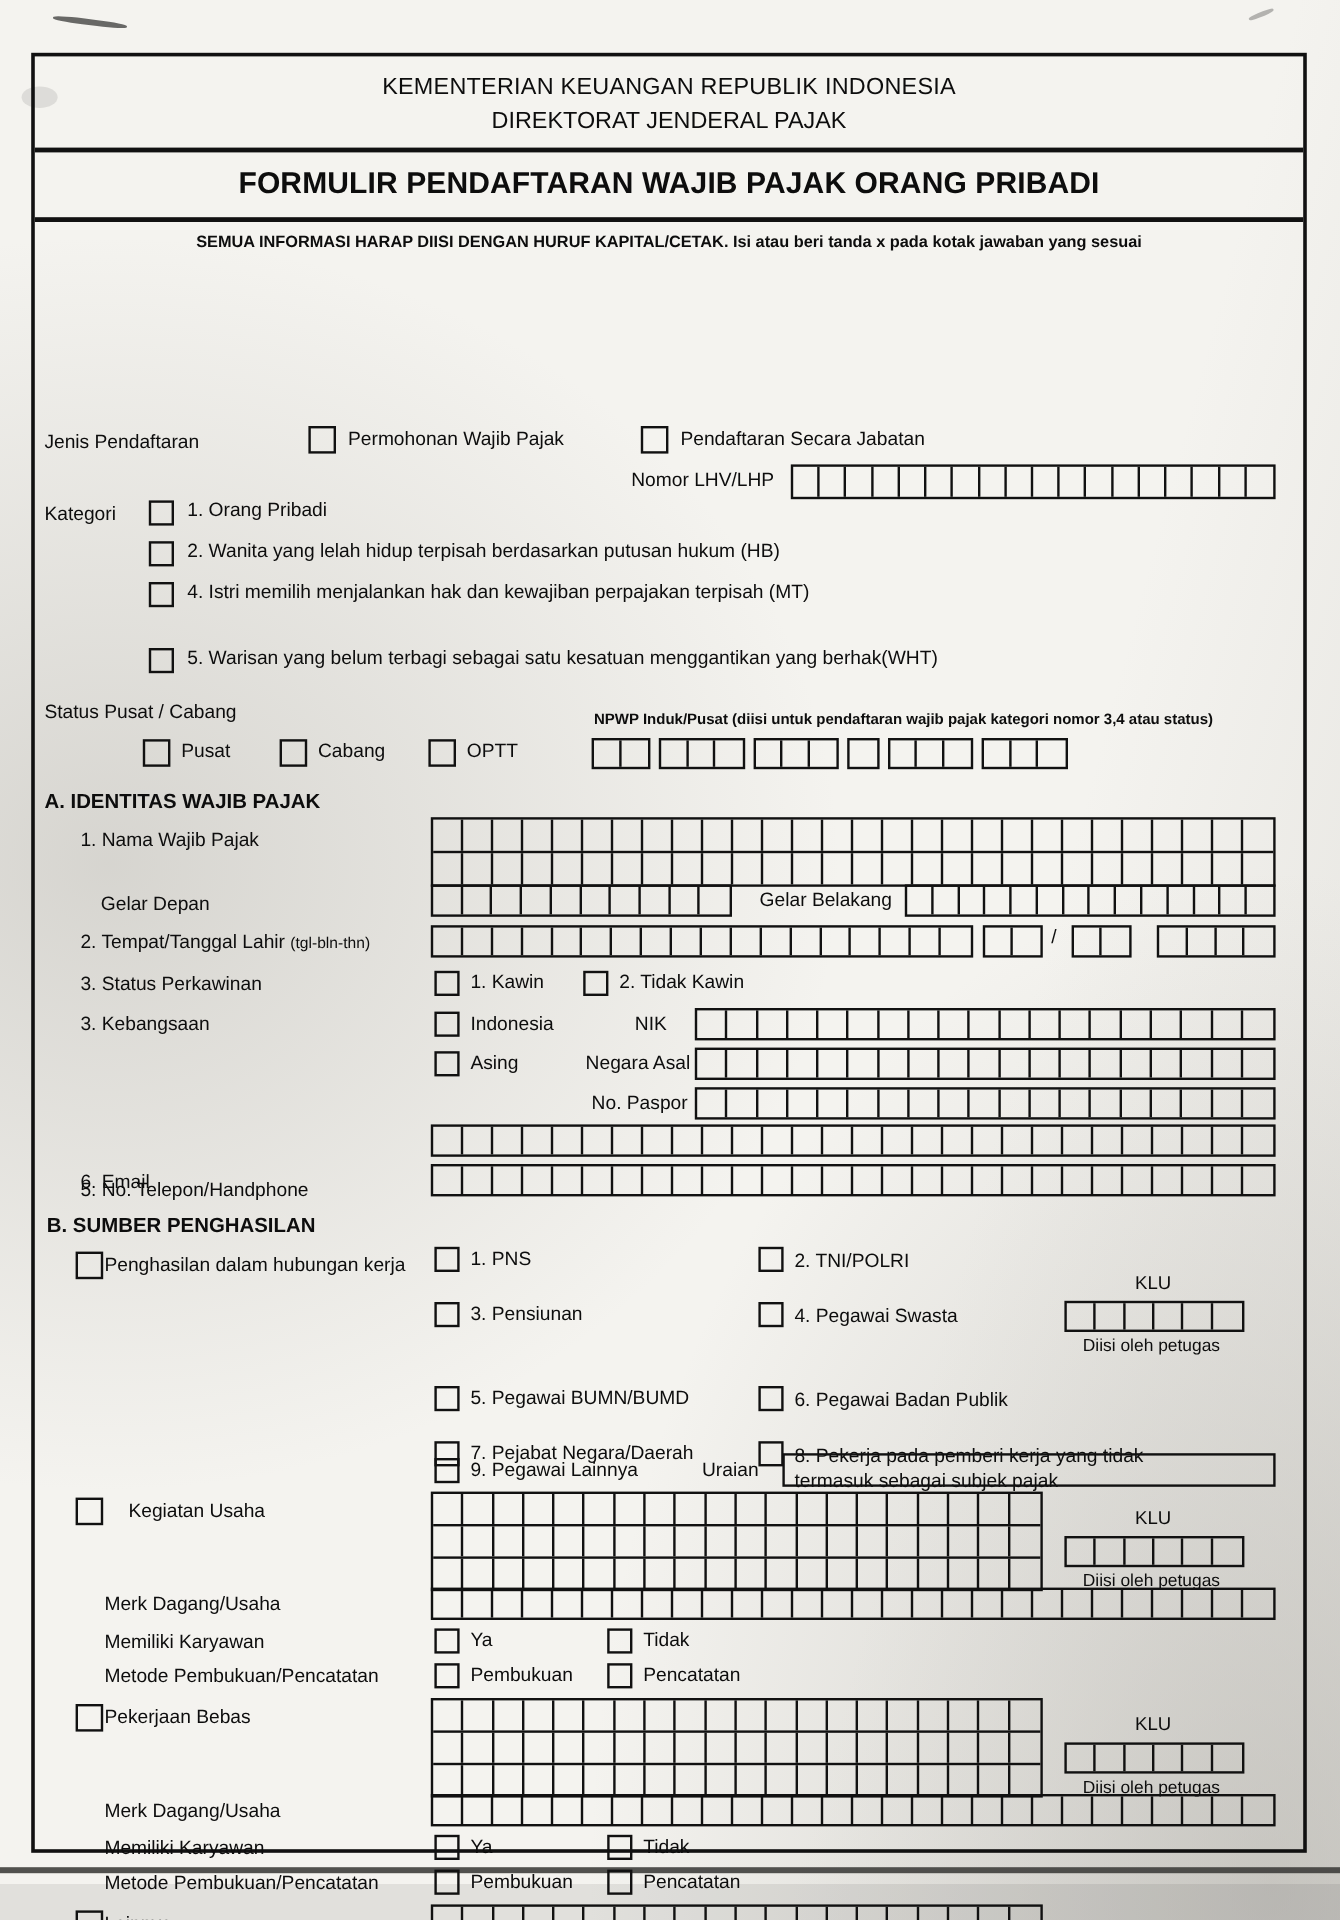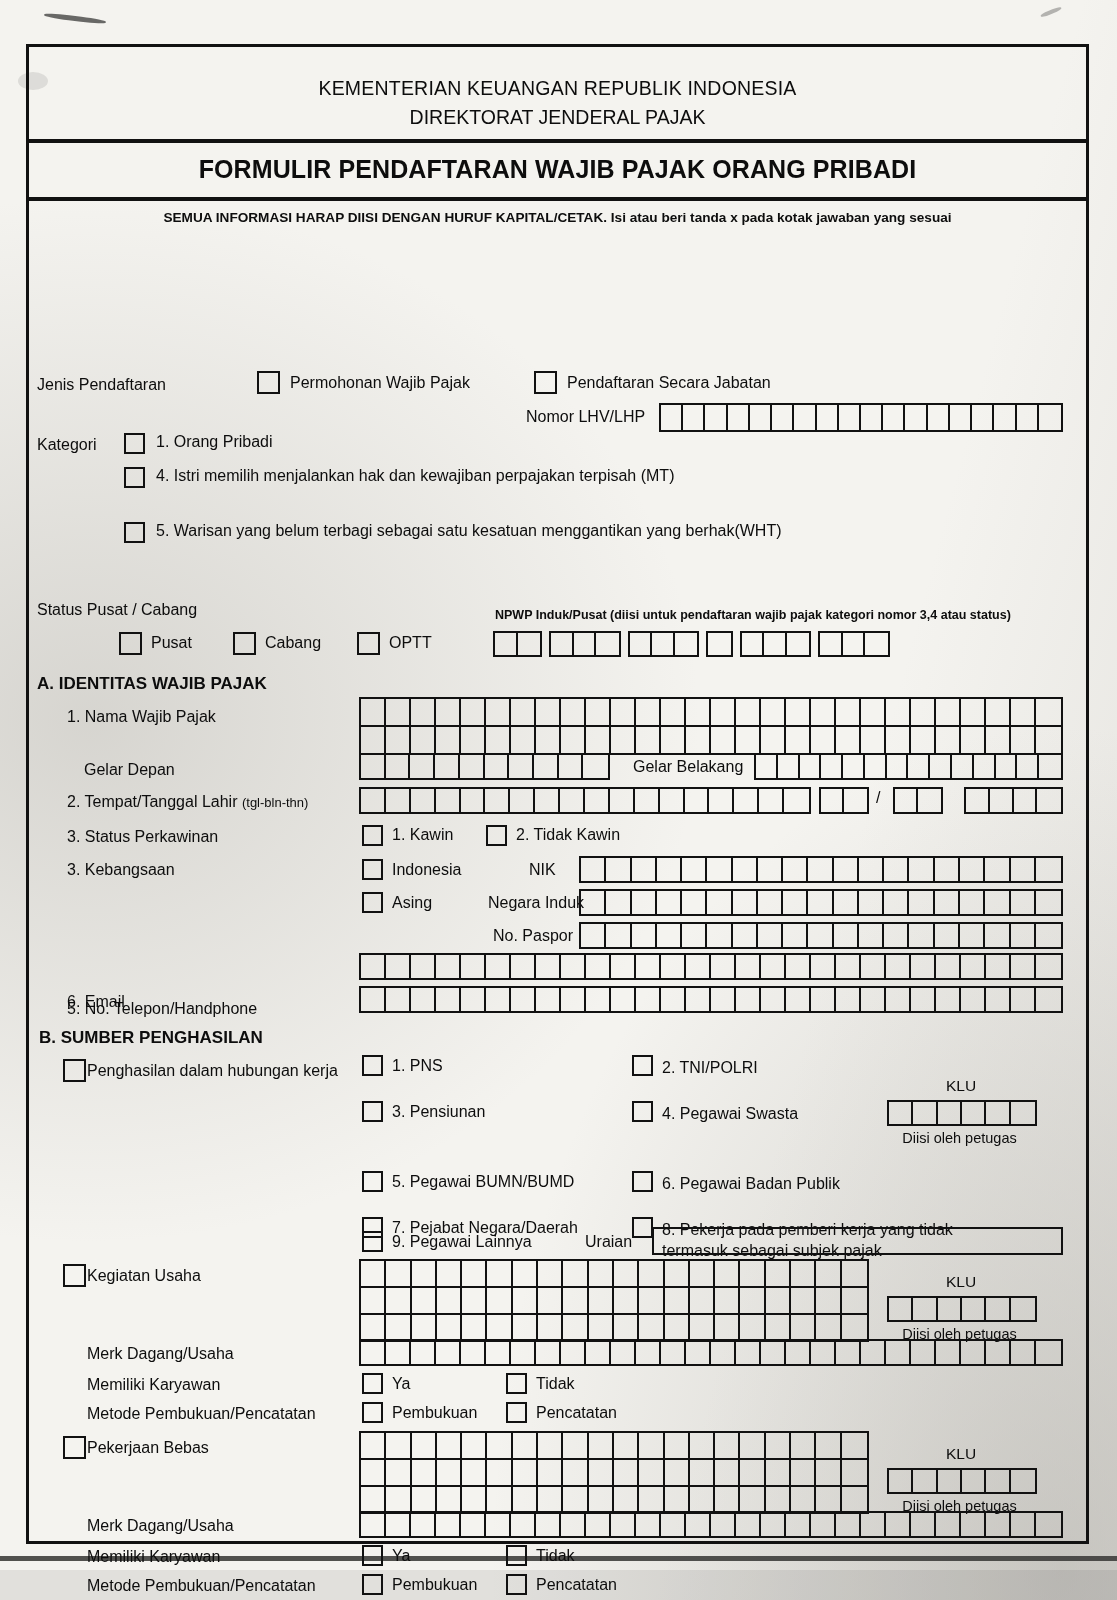--- a/index.html
+++ b/index.html
@@ -30,21 +30,21 @@
     border:3px solid #111;
     background:transparent;
     box-sizing:border-box;
   }
 
   .hdr-top{
     border-bottom:4px solid #111;
     padding:14px 0 10px 0;
     text-align:center;
   }
-  .hdr-top .l1{font-size:19.5px;letter-spacing:.2px;margin-top:16px;}
+  .hdr-top .l1{font-size:19.5px;letter-spacing:.2px;}
   .hdr-top .l2{font-size:19.5px;margin-top:6px;}
 
   .hdr-title{
     border-bottom:4px solid #111;
     text-align:center;padding:12px 0 13px 0;
     font-size:25px;font-weight:bold;letter-spacing:.1px;
   }
 
   .notice{
     text-align:center;font-size:13.6px;font-weight:bold;
@@ -143,20 +143,24 @@
         </div>
 
       <div class="abs lbl" style="left:8px;top:205px;">Kategori</div>
       <div class="abs" id="kategori-list" style="left:95px;top:198px;width:940px;">
           <div style="position: relative; height: 34px;">
             <span class="cb" style="position: absolute; left: 0px; top: 4px;"></span>
             <span class="lbl" style="position: absolute; left: 32px; top: 4px;">1. Orang Pribadi</span>
           </div>
           <div style="position: relative; height: 34px;">
             <span class="cb" style="position: absolute; left: 0px; top: 4px;"></span>
+            <span class="lbl" style="position: absolute; left: 32px; top: 4px;">2. Wanita yang lelah hidup terpisah berdasarkan putusan hukum (HB)</span>
+          </div>
+          <div style="position: relative; height: 34px;">
+            <span class="cb" style="position: absolute; left: 0px; top: 4px;"></span>
             <span class="lbl" style="position: absolute; left: 32px; top: 4px;">4. Istri memilih menjalankan hak dan kewajiban perpajakan terpisah (MT)</span>
           </div>
           <div style="position: relative; height: 34px; margin-top: 21px;">
             <span class="cb" style="position: absolute; left: 0px; top: 4px;"></span>
             <span class="lbl" style="position: absolute; left: 32px; top: 4px;">5. Warisan yang belum terbagi sebagai satu kesatuan menggantikan yang berhak(WHT)</span>
           </div>
         </div>
 
       <div class="abs lbl" style="left:8px;top:370px;">Status Pusat / Cabang</div>
 
@@ -361,21 +365,21 @@
           <div class="cell" style="width: 25.4737px;"></div>
           <div class="cell" style="width: 25.4737px;"></div>
           <div class="cell" style="width: 25.4737px;"></div>
           <div class="cell" style="width: 25.4737px;"></div>
           <div class="cell" style="width: 25.4737px;"></div>
           <div class="cell" style="width: 25.4737px;"></div>
         </div>
 
       <div class="abs" style="left:333px;top:661px;"><span class="cb"></span></div>
       <div class="abs lbl" style="left:363px;top:663px;">Asing</div>
-      <div class="abs lbl" style="left:459px;top:663px;">Negara Induk</div>
+      <div class="abs lbl" style="left:459px;top:663px;">Negara Asal</div>
       <div class="abs comb" id="negara-comb" style="left: 550px; top: 658px; height: 27px; width: 484px;">
           <div class="cell" style="width: 25.4737px;"></div>
           <div class="cell" style="width: 25.4737px;"></div>
           <div class="cell" style="width: 25.4737px;"></div>
           <div class="cell" style="width: 25.4737px;"></div>
           <div class="cell" style="width: 25.4737px;"></div>
           <div class="cell" style="width: 25.4737px;"></div>
           <div class="cell" style="width: 25.4737px;"></div>
           <div class="cell" style="width: 25.4737px;"></div>
           <div class="cell" style="width: 25.4737px;"></div>
@@ -515,21 +519,21 @@
           <div class="cell" style="width: 25px;"></div>
         </div>
       <div class="abs klu-sub" style="left:848px;top:899px;width:165px;">Diisi oleh petugas</div>
 
       <div class="abs" style="left:333px;top:1000px;"><span class="cb"></span></div>
       <div class="abs lbl" style="left:363px;top:1002px;">9. Pegawai Lainnya</div>
       <div class="abs lbl" style="left:556px;top:1002px;">Uraian</div>
       <div class="abs plain-box" style="left:623px;top:996px;width:411px;height:28px;"></div>
 
       <div class="abs" style="left:34px;top:1033px;"><span class="cb lg"></span></div>
-      <div class="abs lbl" style="left:58px;top:1036px;">Kegiatan Usaha</div>
+      <div class="abs lbl" style="left:58px;top:1036px;padding-left:20px;">Kegiatan Usaha</div>
       <div class="abs comb-rows" id="ku-grid" style="left:330px;top:1028px;width:510px;">
           <div class="r" style="height: 25px;">
             <div class="cell" style="width: 25.5px;"></div>
             <div class="cell" style="width: 25.5px;"></div>
             <div class="cell" style="width: 25.5px;"></div>
             <div class="cell" style="width: 25.5px;"></div>
             <div class="cell" style="width: 25.5px;"></div>
             <div class="cell" style="width: 25.5px;"></div>
             <div class="cell" style="width: 25.5px;"></div>
             <div class="cell" style="width: 25.5px;"></div>

